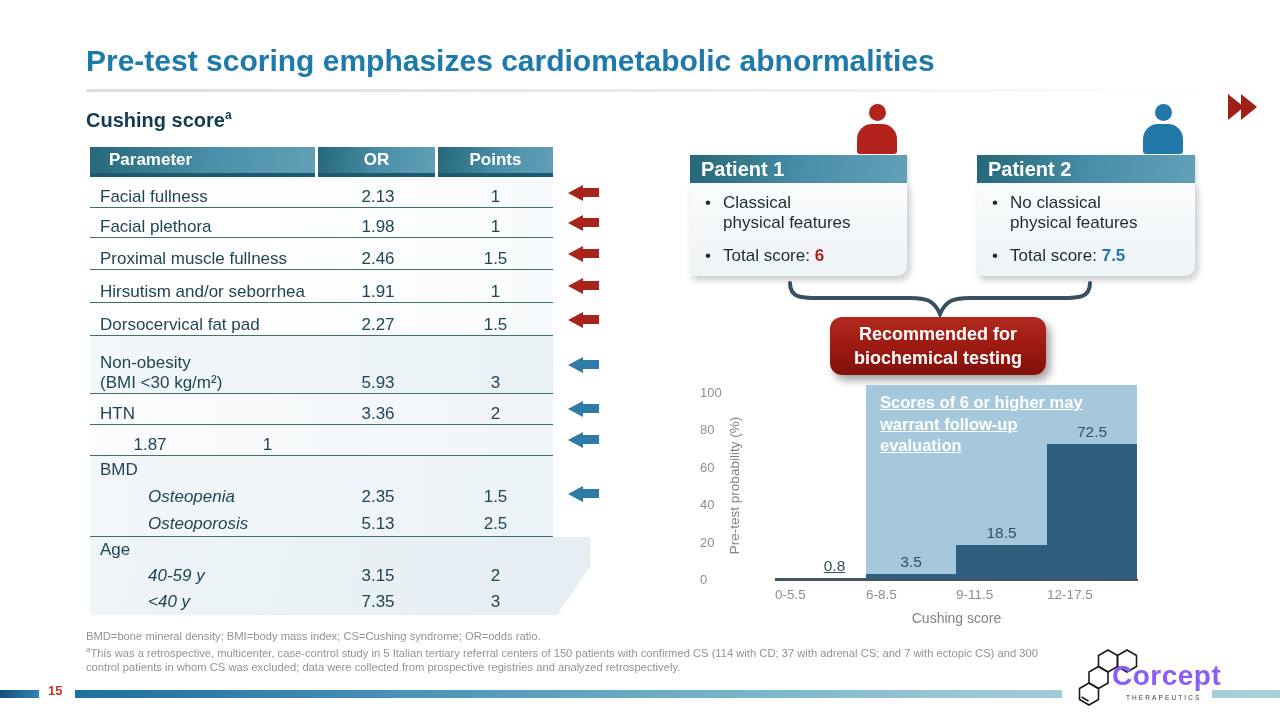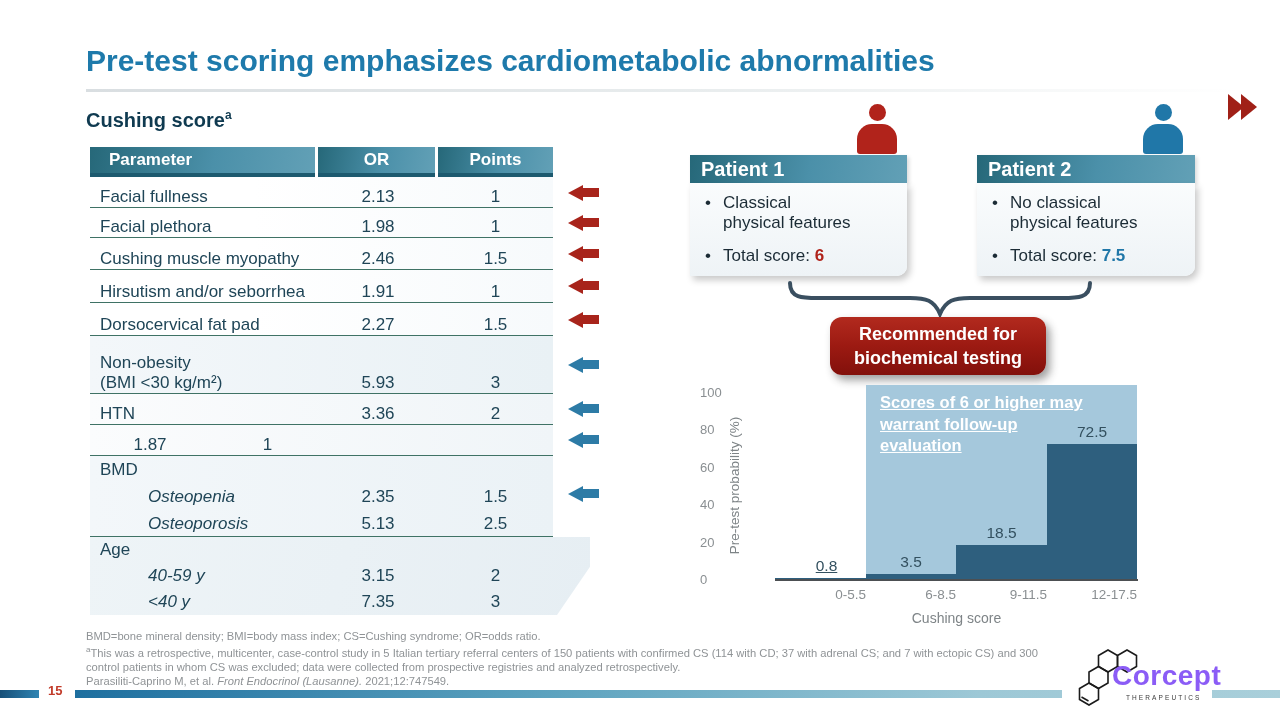--- a/index.html
+++ b/index.html
@@ -82,21 +82,21 @@
 
   
   .chart{position:absolute;left:700px;top:383px;width:470px;height:252px;}
   .ylab{position:absolute;left:-61px;top:95px;width:190px;text-align:center;color:#7e8487;font-size:13.5px;transform:rotate(-90deg);}
   .ytick{position:absolute;left:0;width:62px;text-align:left;color:#8a8f92;font-size:13px;}
   .hl{position:absolute;left:166px;top:2px;width:271px;height:194px;background:#a5c8dc;}
   .bar{position:absolute;background:#2e5f7e;}
   .blabel{position:absolute;font-size:15.5px;color:#33505f;text-align:center;}
   .anno{position:absolute;left:180px;top:9px;width:280px;color:#ffffff;font-weight:bold;font-size:16.5px;line-height:21.5px;text-decoration:underline;}
   .baseline{position:absolute;left:75px;top:196px;width:363px;height:2px;background:#4c4f52;}
-  .xtick{position:absolute;top:204px;font-size:13.5px;color:#8a8f92;text-align:right;}
+  .xtick{position:absolute;top:204px;font-size:13.5px;color:#8a8f92;text-align:left;}
   .xlab{position:absolute;left:75px;top:227px;width:363px;text-align:center;color:#7e8487;font-size:14px;}
 
   
   .footnotes{position:absolute;left:86px;top:629px;width:988px;font-size:11.2px;line-height:14px;color:#8f9396;}
   .footnotes sup{font-size:8px;}
 
   
   .bbar-left{position:absolute;left:0;top:690px;width:39px;height:8px;background:linear-gradient(90deg,#174f78,#2f84b2);}
   .page-num{position:absolute;left:48px;top:683px;font-size:13px;font-weight:bold;color:#c23b2a;}
   .bbar{position:absolute;left:75px;top:690px;width:1205px;height:8px;
@@ -134,21 +134,21 @@
       <div class="c-param">Facial fullness</div>
       <div class="c-or">2.13</div>
       <div class="c-points">1</div>
     </div>
     <div class="trow" style="height:30px">
       <div class="c-param">Facial plethora</div>
       <div class="c-or">1.98</div>
       <div class="c-points">1</div>
     </div>
     <div class="trow" style="height:32px">
-      <div class="c-param">Cushing muscle myopathy</div>
+      <div class="c-param">Proximal muscle fullness</div>
       <div class="c-or">2.46</div>
       <div class="c-points">1.5</div>
     </div>
     <div class="trow" style="height:33px">
       <div class="c-param">Hirsutism and/or seborrhea</div>
       <div class="c-or">1.91</div>
       <div class="c-points">1</div>
     </div>
     <div class="trow" style="height:33px">
       <div class="c-param">Dorsocervical fat pad</div>
@@ -292,21 +292,21 @@
     <div class="ytick" style="top:39.4px">80</div>
     <div class="ytick" style="top:2px">100</div>
 
     <div class="hl" style="background: rgb(165, 200, 220);"></div>
 
     <div class="bar" style="left: 75px; width: 91px; height: 1.488px; top: 194.512px; background: rgb(46, 95, 126);"></div>
     <div class="bar" style="left: 166px; width: 90px; height: 5.022px; top: 190.978px; background: rgb(46, 95, 126);"></div>
     <div class="bar" style="left: 256px; width: 91px; height: 34.41px; top: 161.59px; background: rgb(46, 95, 126);"></div>
     <div class="bar" style="left: 347px; width: 90px; height: 134.85px; top: 61.15px; background: rgb(46, 95, 126);"></div>
 
-    <div class="blabel" style="left: 81px; width: 91px; top: 173.512px; text-decoration: underline;">0.8</div>
+    <div class="blabel" style="left: 89px; width: 91px; top: 173.512px; text-decoration: underline;">0.8</div>
     <div class="blabel" style="left: 166px; width: 90px; top: 169.978px;">3.5</div>
     <div class="blabel" style="left: 256px; width: 91px; top: 140.59px;">18.5</div>
     <div class="blabel" style="left: 347px; width: 90px; top: 40.15px;">72.5</div>
 
     <div class="anno">
       <div>Scores of 6 or higher may</div>
       <div>warrant follow-up</div>
       <div>evaluation</div>
     </div>
 
@@ -316,21 +316,20 @@
     <div class="xtick" style="left:166px;width:90px">6-8.5</div>
     <div class="xtick" style="left:256px;width:91px">9-11.5</div>
     <div class="xtick" style="left:347px;width:90px">12-17.5</div>
 
     <div class="xlab">Cushing score</div>
   </div>
 
   <div class="footnotes">
     <div>BMD=bone mineral density; BMI=body mass index; CS=Cushing syndrome; OR=odds ratio.</div>
     <div><sup>a</sup><span>This was a retrospective, multicenter, case-control study in 5 Italian tertiary referral centers of 150 patients with confirmed CS (114 with CD; 37 with adrenal CS; and 7 with ectopic CS) and 300 control patients in whom CS was excluded; data were collected from prospective registries and analyzed retrospectively.</span></div>
-    <div><span>Parasiliti-Caprino M, et al. </span><i>Front Endocrinol (Lausanne).</i><span> 2021;12:747549.</span></div>
   </div>
 
   <div class="bbar-left"></div>
   <div class="page-num">15</div>
   <div class="bbar"></div>
 
   <div class="logo">
     <svg width="92" height="58" viewBox="0 0 92 58">
       <g fill="none" stroke="#1b1b1b" stroke-width="1.6">
         <polygon points="46,2 55.5,7.5 55.5,18.5 46,24 36.5,18.5 36.5,7.5"></polygon>

